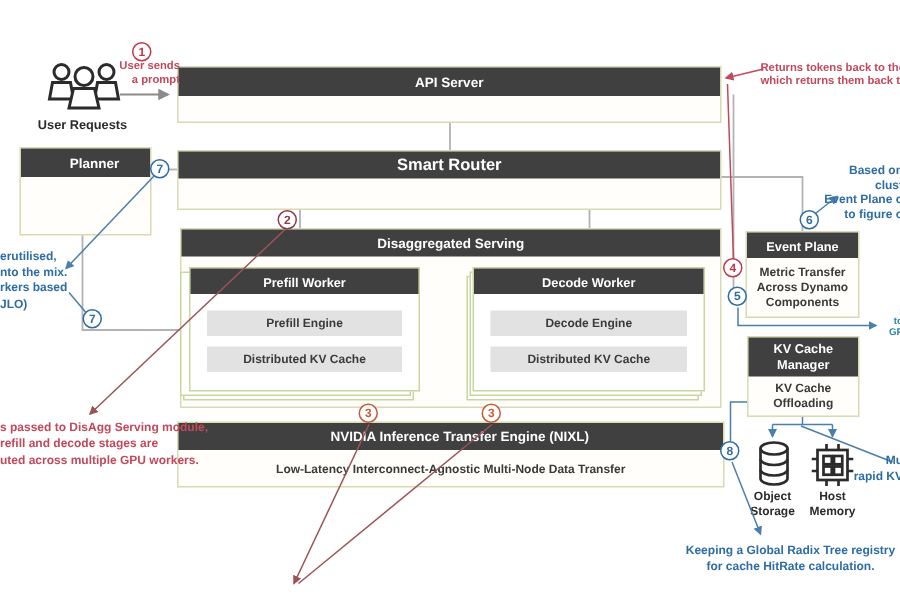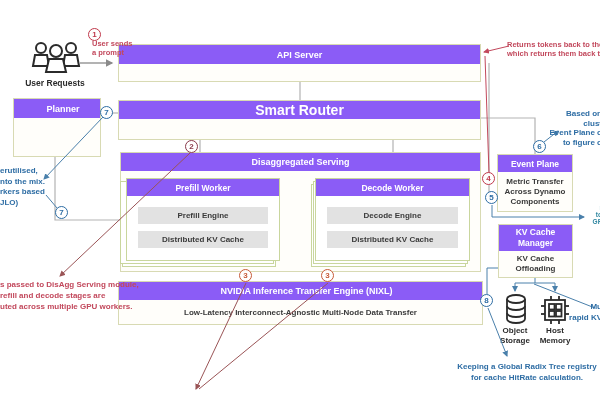--- a/index.html
+++ b/index.html
@@ -1,19 +1,19 @@
 <!DOCTYPE html>
 <html><head>
 <meta charset="utf-8">
 <style>
   html,body{margin:0;padding:0;background:#ffffff;}
   #canvas{position:relative;width:600px;height:400px;background:#ffffff;overflow:hidden;
           font-family:"Liberation Sans",sans-serif;}
   .box{position:absolute;background:#fffefa;border:1px solid #d8dab3;box-sizing:border-box;z-index:2;}
-  .box-header{background:#8b5cf6;color:#ffffff;font-weight:bold;text-align:center;
+  .box-header{background:#404040;color:#ffffff;font-weight:bold;text-align:center;
               white-space:pre-line;display:flex;align-items:center;justify-content:center;}
   .box-body{font-weight:bold;color:#3a3a3a;text-align:center;white-space:pre-line;
             display:flex;align-items:center;justify-content:center;}
   .card{position:absolute;background:#ffffff;border:1px solid #c9d69d;box-sizing:border-box;z-index:3;}
   .stack{position:absolute;background:#ffffff;border:1px solid #c9d69d;box-sizing:border-box;z-index:2;}
   .gray{position:absolute;background:#e2e2e2;font-weight:bold;color:#3a3a3a;font-size:8px;
         display:flex;align-items:center;justify-content:center;z-index:4;}
   .ann{position:absolute;font-weight:bold;white-space:pre-line;z-index:7;line-height:10.5px;}
   .red{color:#c2485c;} .blue{color:#2e6da4;} .teal{color:#2e86a0;}
   .circle{position:absolute;width:13px;height:13px;border-radius:50%;background:rgba(255,255,255,.92);
@@ -44,21 +44,21 @@
       </g>
     </svg>
   </div>
   <div class="lbl" style="left:14px;top:78px;width:82px;font-size:8.5px;">User Requests</div>
 
   <div class="box" style="left:118px;top:44px;width:363px;height:38px;">
     <div class="box-header" style="height:19px;font-size:9px;">API Server</div>
   </div>
 
   <div class="box" style="left:118px;top:100px;width:363px;height:40px;">
-    <div class="box-header" style="height:18px;font-size:14px;">Smart Router</div>
+    <div class="box-header" style="height:18px;font-size:11px;">Smart Router</div>
   </div>
 
   <div class="box" style="left:13px;top:98px;width:88px;height:59px;">
     <div class="box-header" style="height:19px;font-size:9px;padding-left:12px;">Planner</div>
   </div>
 
   <div class="box" style="left:120px;top:152px;width:361px;height:120px;">
     <div class="box-header" style="height:18px;font-size:9px;">Disaggregated Serving</div>
   </div>
 
@@ -189,21 +189,21 @@
   <div class="circle c-maroon" style="left:185px;top:140px;">2</div>
   <div class="circle c-orange" style="left:239px;top:269px;">3</div>
   <div class="circle c-orange" style="left:321px;top:269px;">3</div>
   <div class="circle c-red" style="left:482px;top:172px;">4</div>
   <div class="circle c-blue" style="left:485px;top:191px;">5</div>
   <div class="circle c-blue" style="left:533px;top:140px;">6</div>
   <div class="circle c-blue" style="left:100px;top:106px;">7</div>
   <div class="circle c-blue" style="left:55px;top:206px;">7</div>
   <div class="circle c-blue" style="left:480px;top:294px;">8</div>
 
-  <div class="ann red" style="left:76px;top:40px;width:44px;text-align:left;font-size:7.5px;line-height:8.5px;padding-left:16px;">User sends
+  <div class="ann red" style="left:76px;top:40px;width:44px;text-align:right;font-size:7.5px;line-height:8.5px;">User sends
 a prompt</div>
   <div class="ann red" style="left:507px;top:40px;font-size:7.5px;line-height:9px;white-space:pre;">Returns tokens back to the AP
 which returns them back to th</div>
   <div class="ann blue" style="right:-2px;top:109px;text-align:right;font-size:8px;line-height:9.5px;">Based on
 clust
 Event Plane o
 to figure o</div>
   <div class="ann blue" style="left:0;top:166px;font-size:8px;line-height:10.5px;">erutilised,
 nto the mix.
 rkers based

